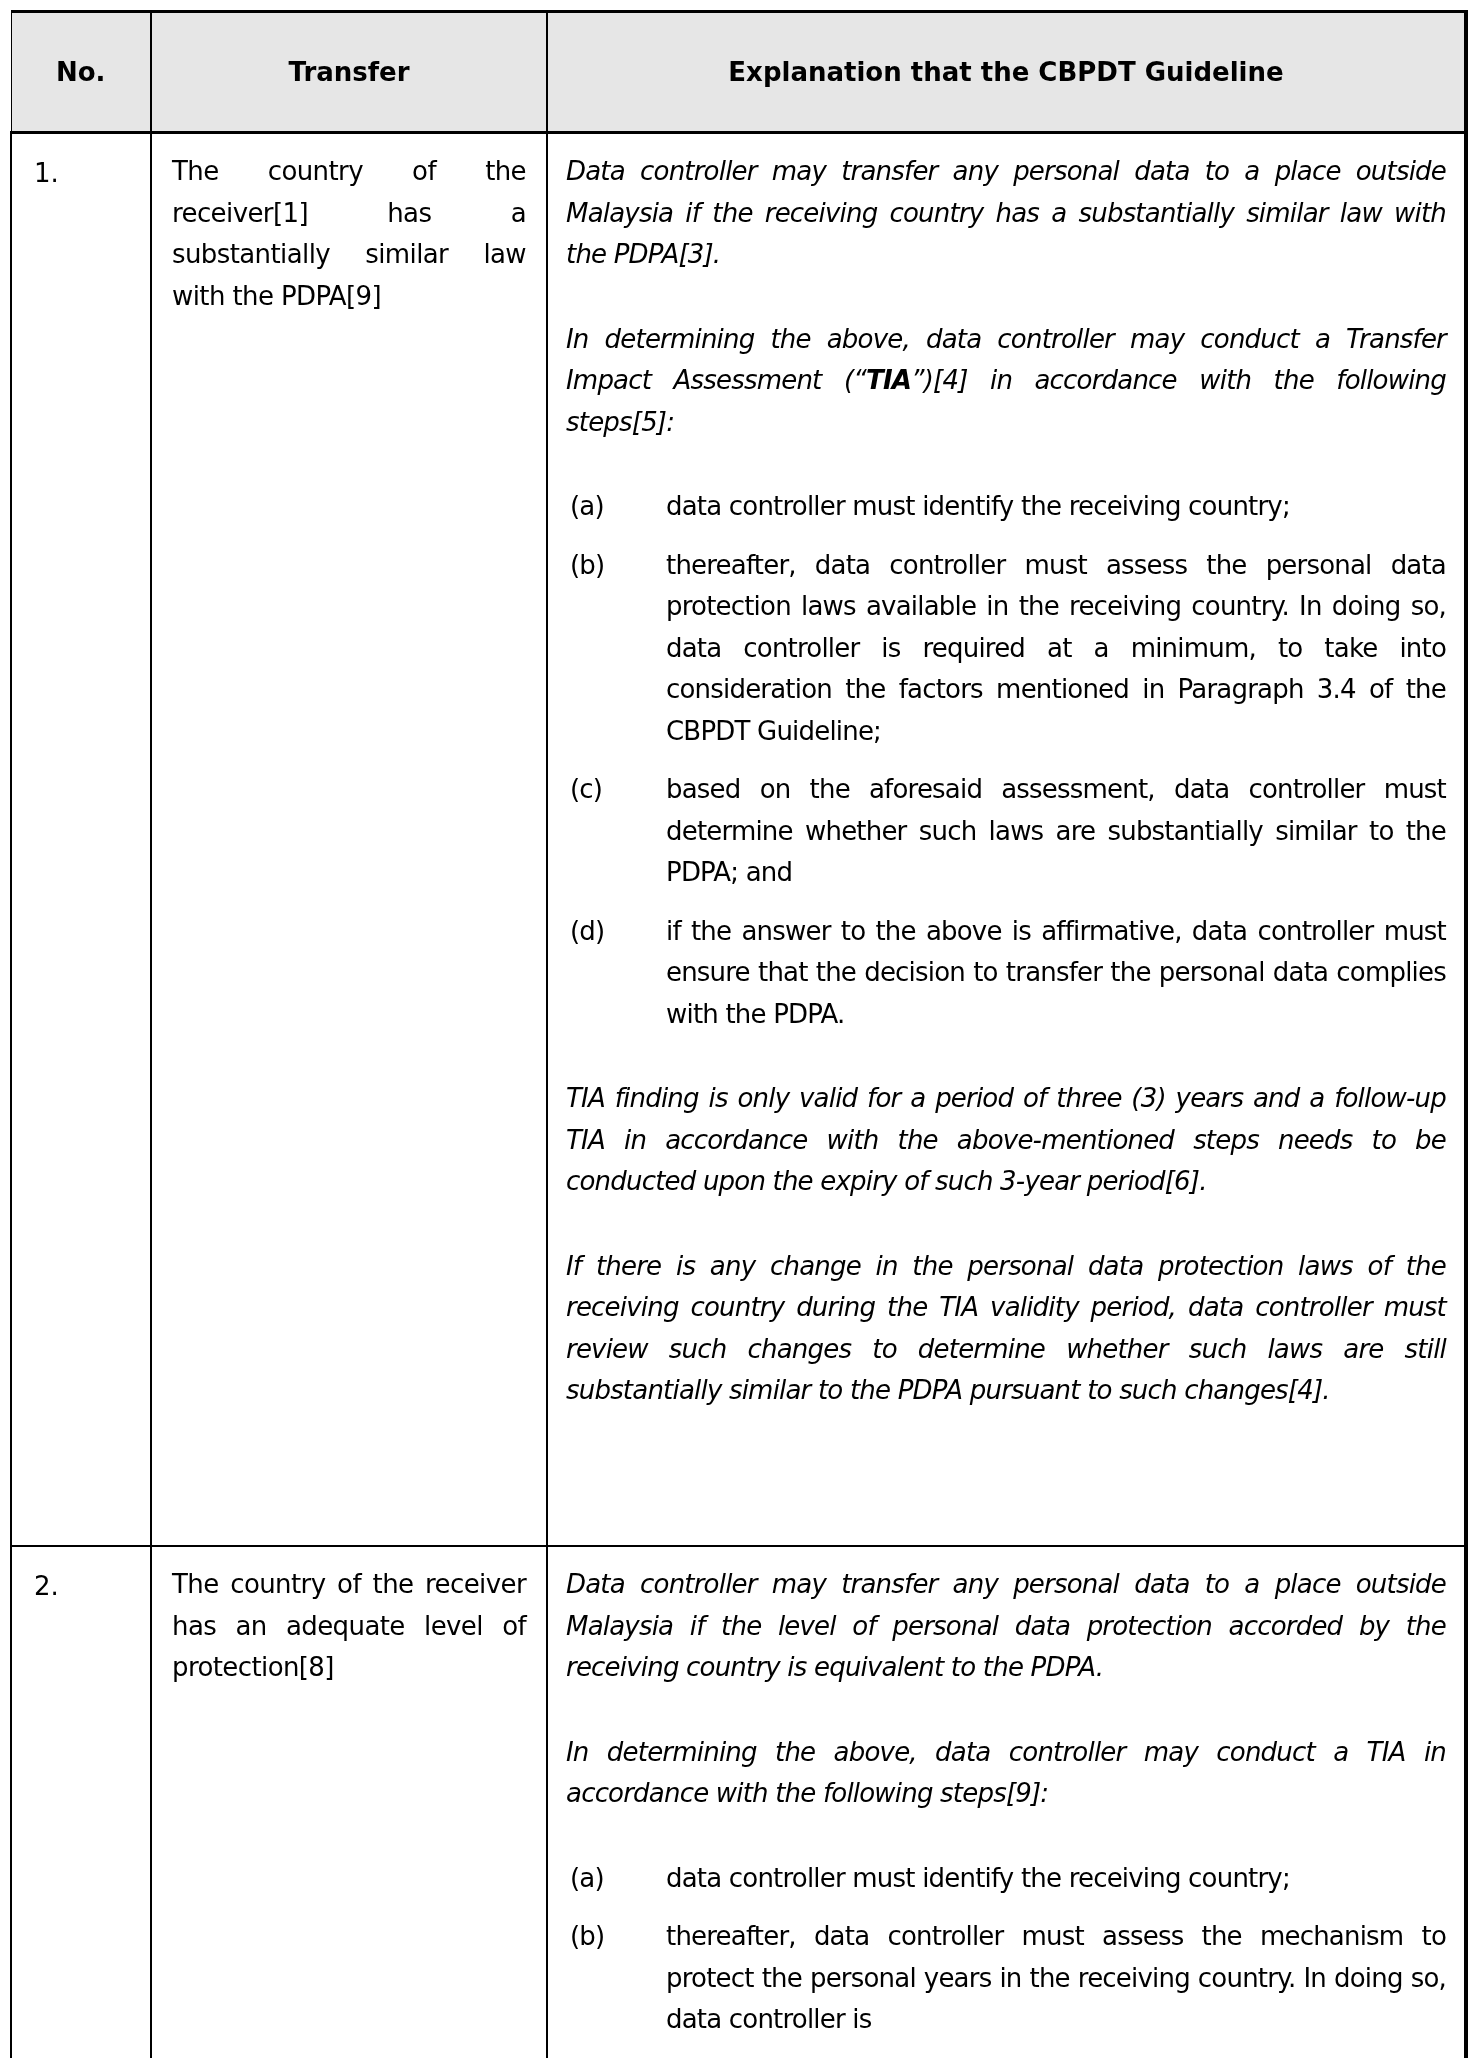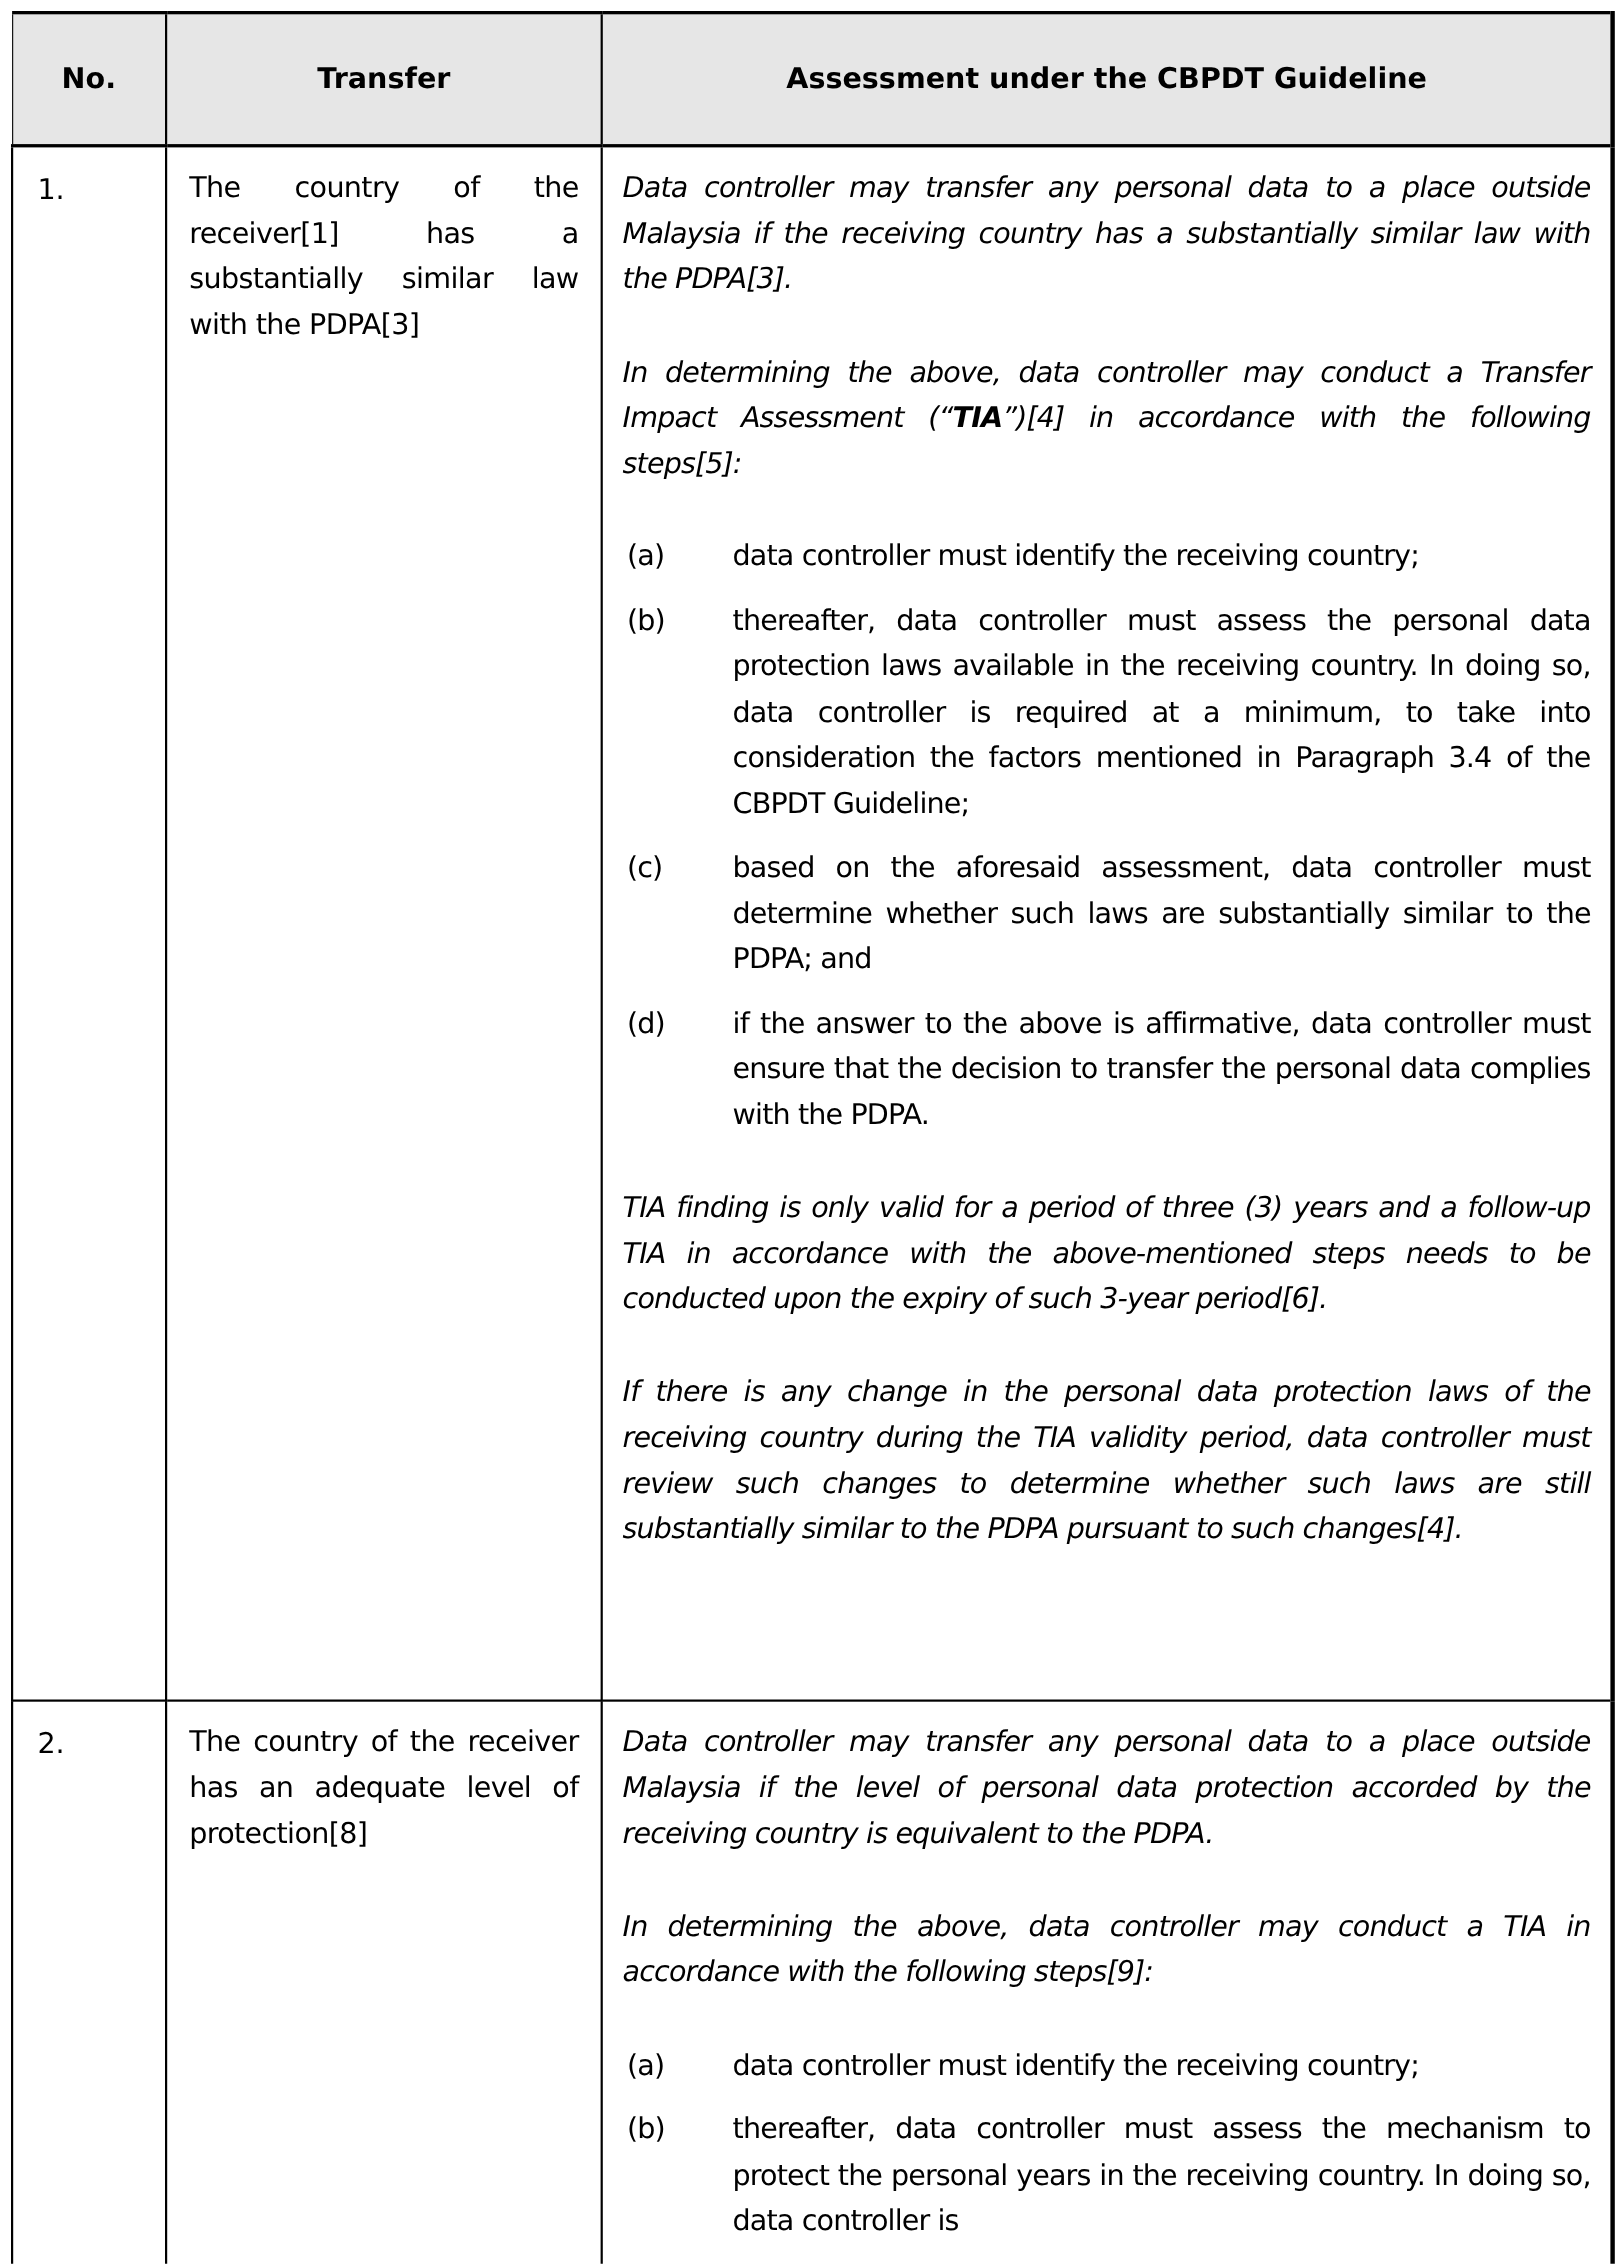--- a/index.html
+++ b/index.html
@@ -54,27 +54,27 @@
 <table class="table">
   <colgroup>
       <col class="c1">
       <col class="c2">
       <col class="c3">
     </colgroup>
   <thead>
     <tr>
       <th class="col-no">No.</th>
       <th>Transfer</th>
-      <th class="last">Assessment under the CBPDT Guideline</th>
+      <th class="last">Explanation that the CBPDT Guideline</th>
     </tr>
   </thead>
   <tbody>
     <tr class="row1">
       <td class="cell-no">1.</td>
-      <td class="cell-ground">The country of the receiver[1] has a substantially similar law with the PDPA[3]</td>
+      <td class="cell-ground">The country of the receiver[1] has a substantially similar law with the PDPA[9]</td>
       <td class="cell-expl last">
         <p class="para">Data controller may transfer any personal data to a place outside Malaysia if the receiving country has a substantially similar law with the PDPA[3].</p>
         <p class="para"><span>In determining the above, data controller may conduct a Transfer Impact Assessment (“</span><b>TIA</b><span>”)[4] in accordance with the following steps[5]:</span></p>
         <div class="steps">
           <div class="step">
             <span class="step-label">(a)</span>
             <span class="step-text">data controller must identify the receiving country;</span>
           </div>
           <div class="step">
             <span class="step-label">(b)</span>

